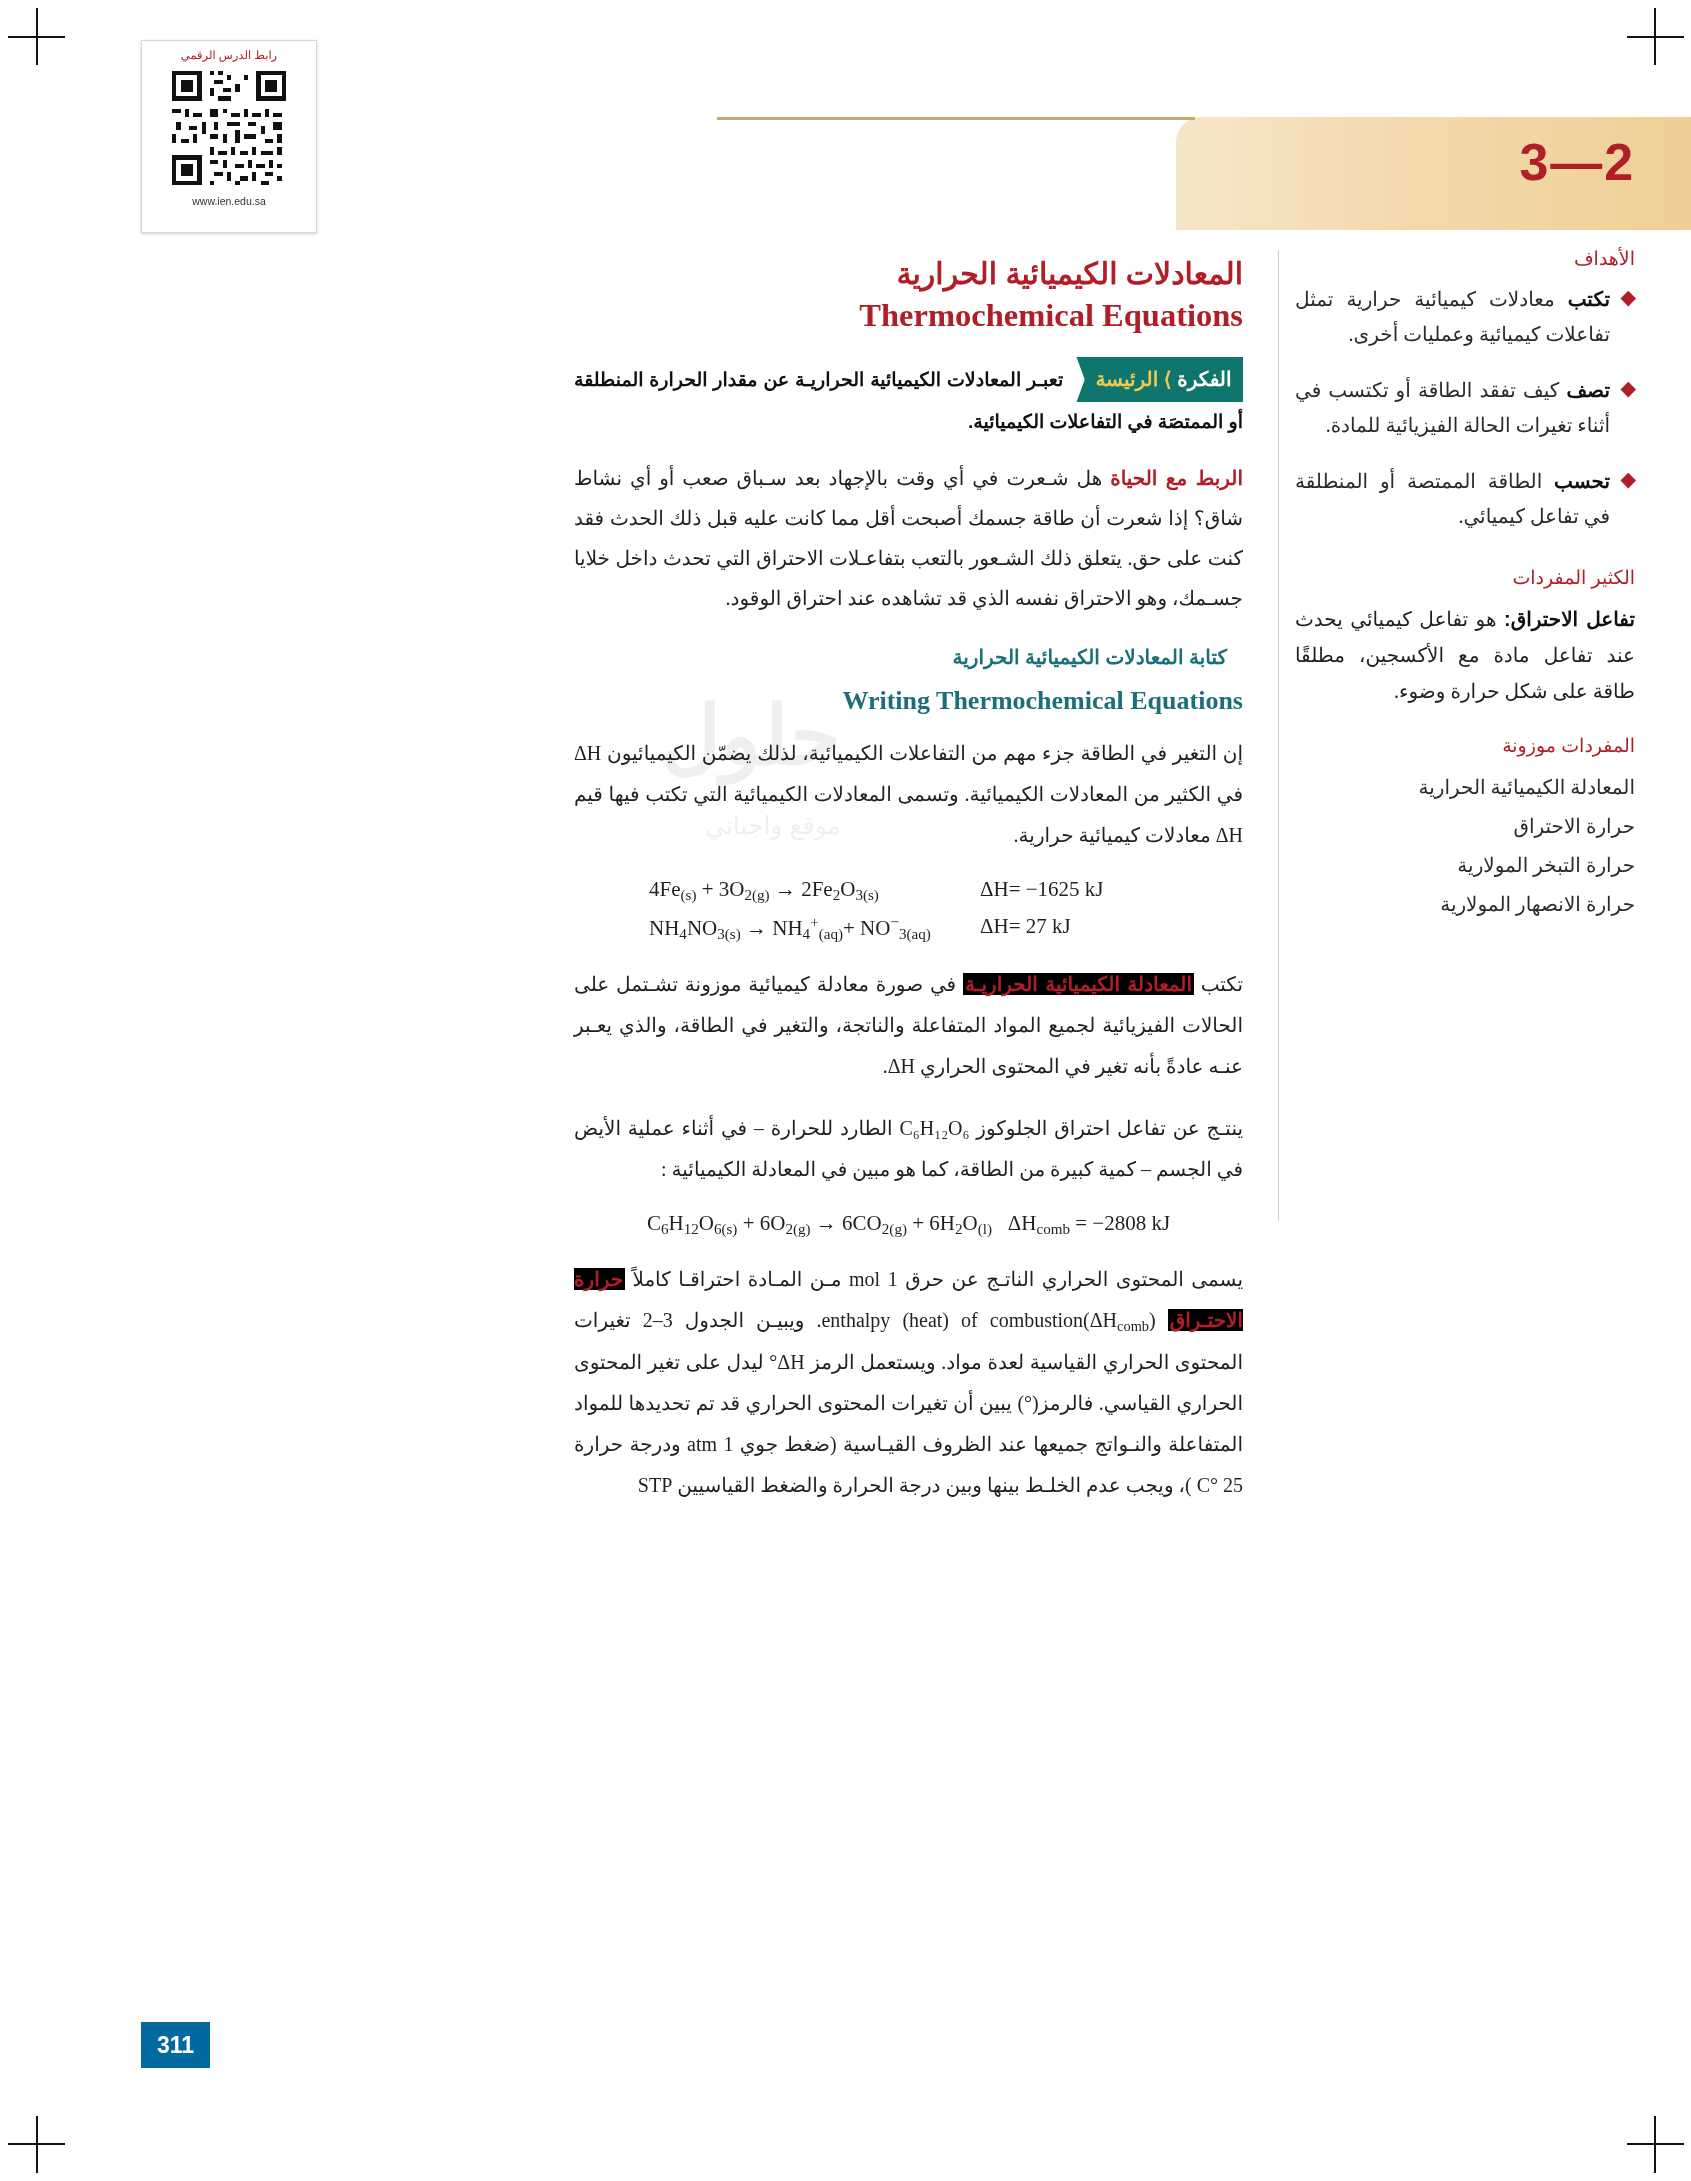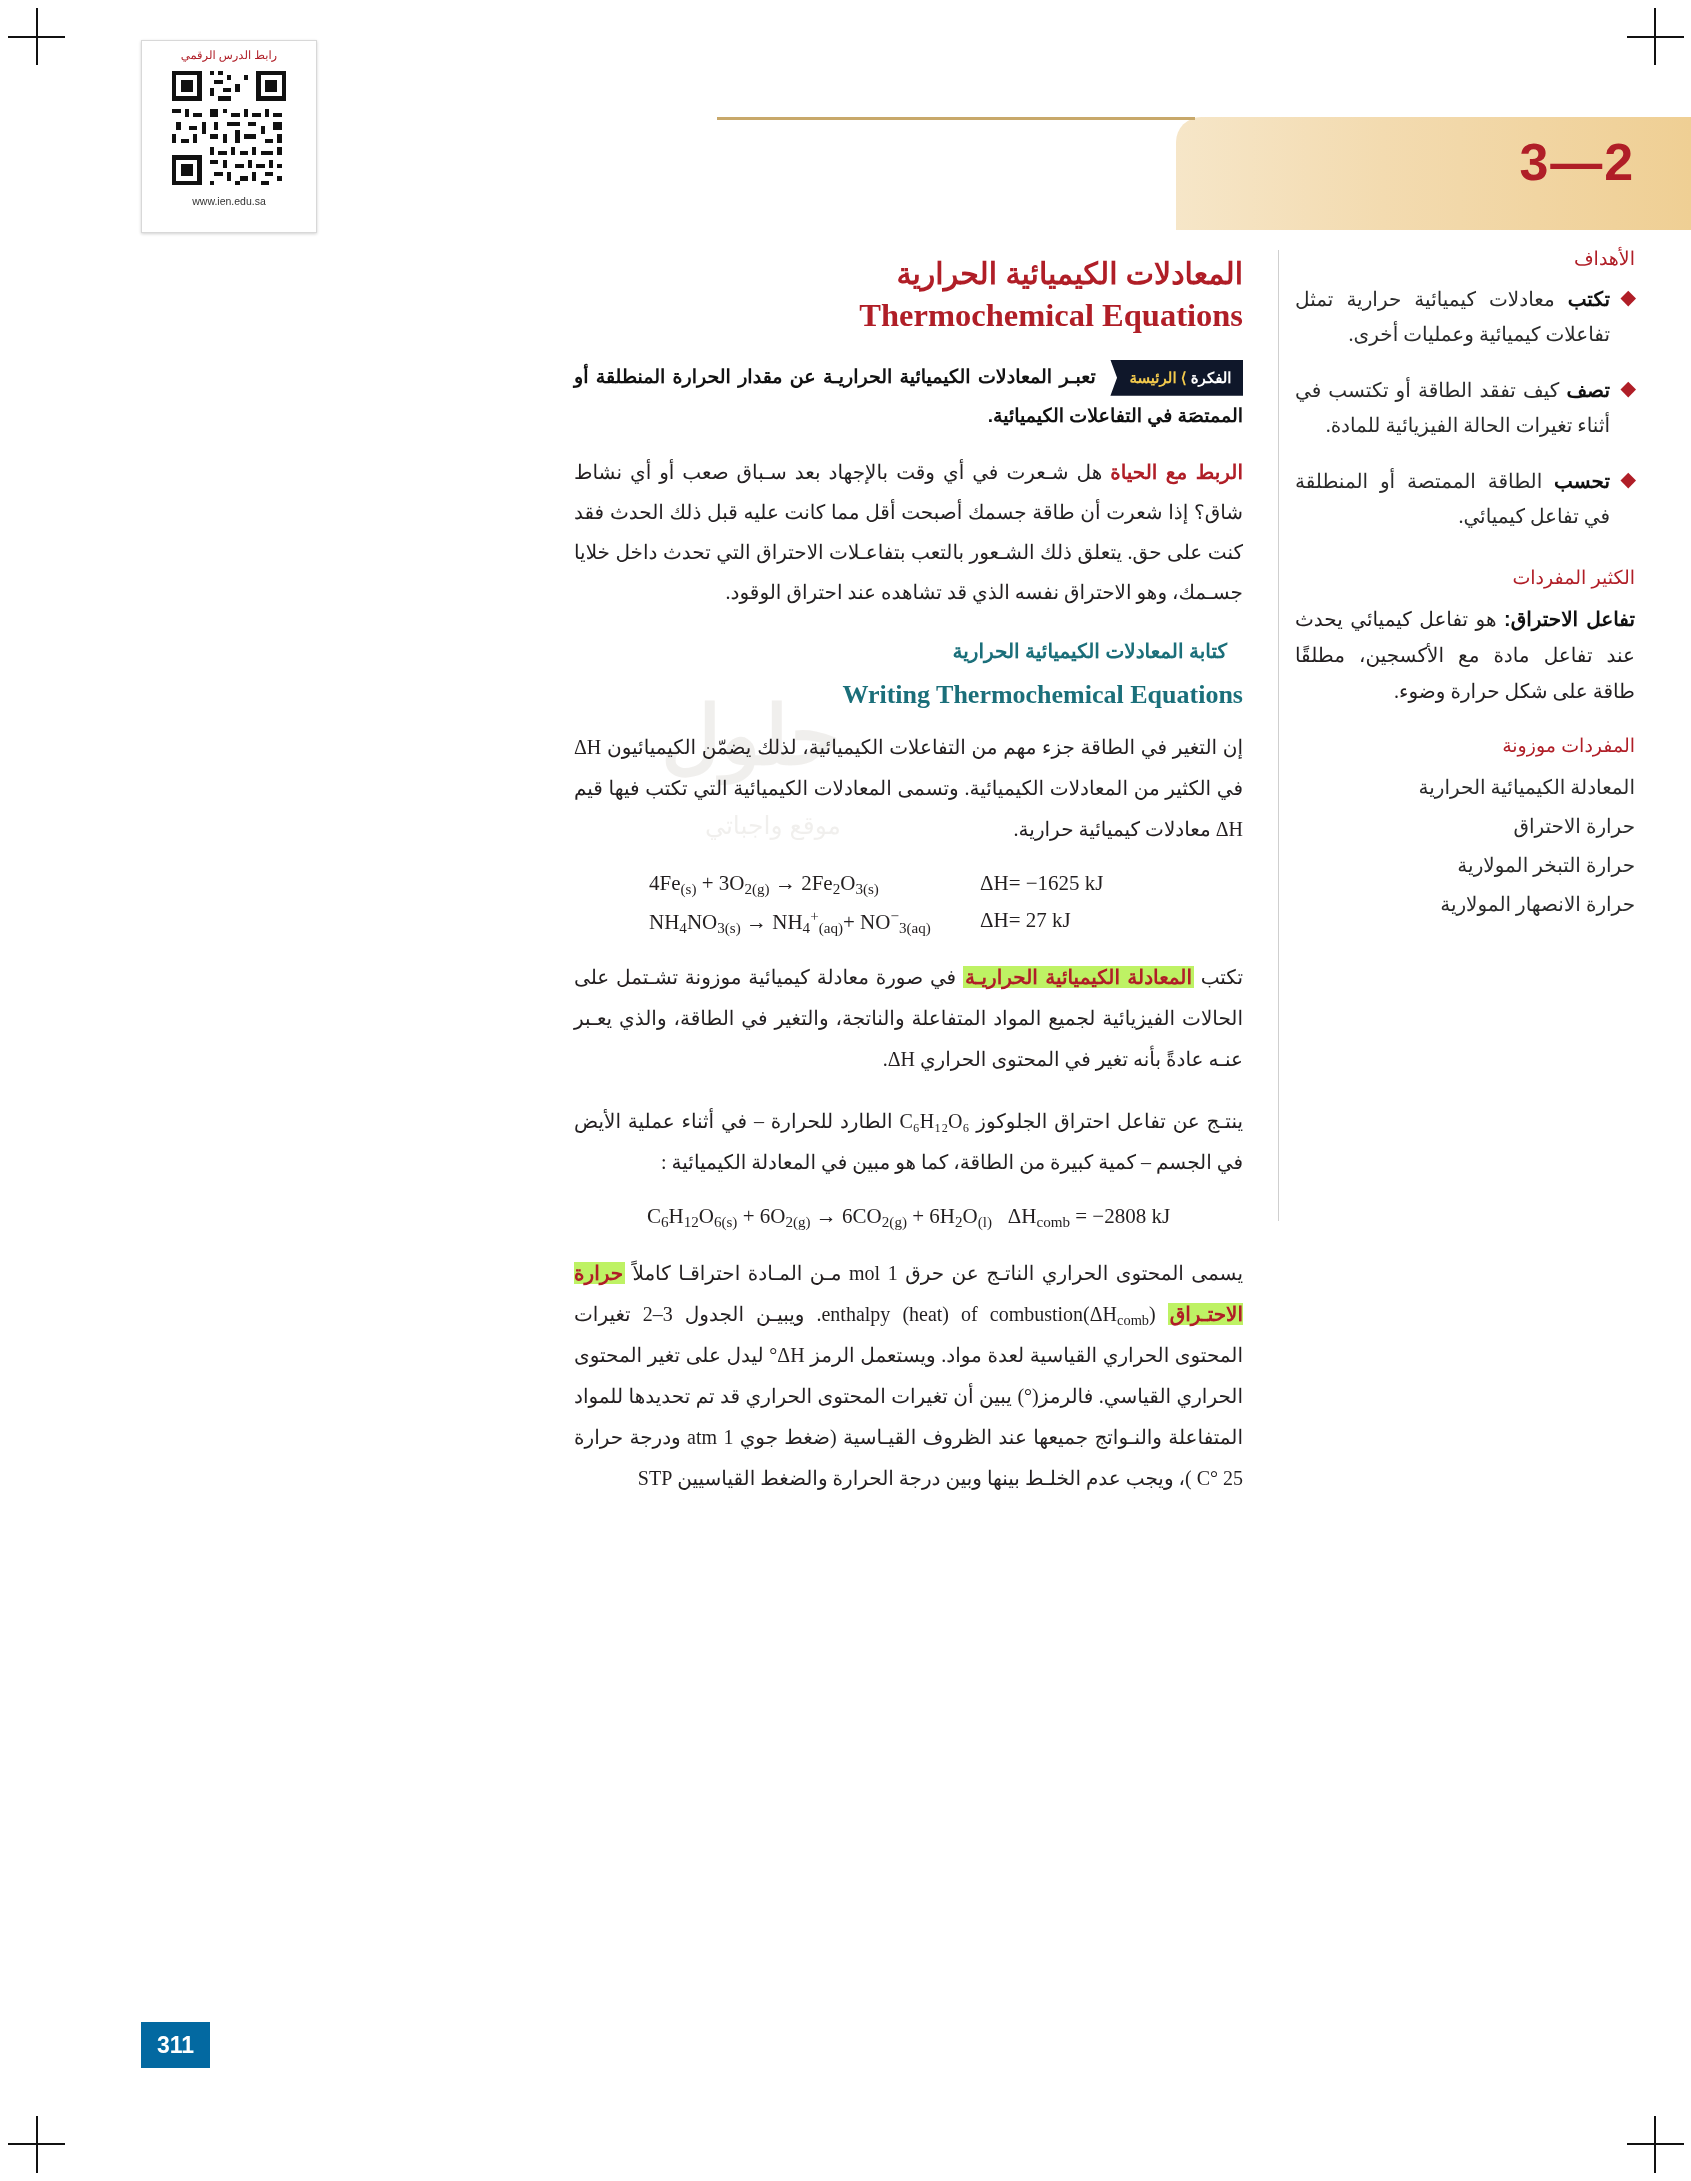--- a/index.html
+++ b/index.html
@@ -73,22 +73,22 @@
   .title-ar{
     font-family:"Liberation Sans",sans-serif;font-weight:bold;
     font-size:30px;color:#b01e27;margin:0 0 5.7px 0;
   }
   .title-en{
     font-family:"Liberation Serif",serif;font-weight:bold;
     font-size:32.5px;color:#b01e27;margin:0 0 23px 0;direction:ltr;text-align:right;
   }
   .idea-row{margin-bottom:17px;line-height:1.95;font-size:20px;text-align:justify;}
   .idea-badge{
-    display:inline-block;background:#0f172a;color:#fff;
-    font-family:"Liberation Sans",sans-serif;font-weight:bold;font-size:15px;
+    display:inline-block;background:#0f766e;color:#fff;
+    font-family:"Liberation Sans",sans-serif;font-weight:bold;font-size:20px;
     padding:2.9px 11.5px 3.8px 19px;margin-left:7.6px;
     clip-path:polygon(0 0,100% 0,100% 100%,0 100%,5% 50%);
   }
   .idea-badge .w2{color:#f2c94c;}
   .idea-text{font-family:"Liberation Sans",sans-serif;font-weight:bold;font-size:19px;color:#111;}
   .life-p{font-size:20px;line-height:2;text-align:justify;margin:0 0 27px 0;}
   .life-lbl{font-family:"Liberation Sans",sans-serif;font-weight:bold;color:#b01e27;}
   .sub-ar{
     font-family:"Liberation Sans",sans-serif;font-weight:bold;
     font-size:20px;color:#1b6f7a;margin:0 16px 17px 0;
@@ -97,21 +97,21 @@
     font-family:"Liberation Serif",serif;font-weight:bold;font-size:26px;
     color:#1b6f7a;direction:ltr;text-align:right;margin:0 0 17px 0;
   }
   .body-p{font-size:20px;line-height:2.05;text-align:justify;margin:0 0 21px 0;}
   .eqs{margin:13.4px 0 21px 0;direction:ltr;text-align:left;padding-left:75px;font-size:21px;}
   .eq-line{display:flex;gap:16px;margin-bottom:9.6px;}
   .eq-left{width:315px;}
   .eq-right{}
   sub{font-size:.72em;vertical-align:-0.28em;}
   sup{font-size:.72em;vertical-align:0.5em;}
-  .hl{background:#bef264;padding:0 1.9px;}
+  .hl{background:#000000;padding:0 1.9px;}
   .bold-red{font-family:"Liberation Sans",sans-serif;font-weight:bold;color:#b01e27;}
   .eq-center{direction:ltr;text-align:center;font-size:21px;margin:17px 0 21px 0;}
 
   
   .wm{
     position:absolute;left:115px;top:688px;width:726px;height:401px;
     opacity:.10;pointer-events:none;
   }
   .wm-text{
     font-family:"Liberation Sans",sans-serif;font-weight:bold;

